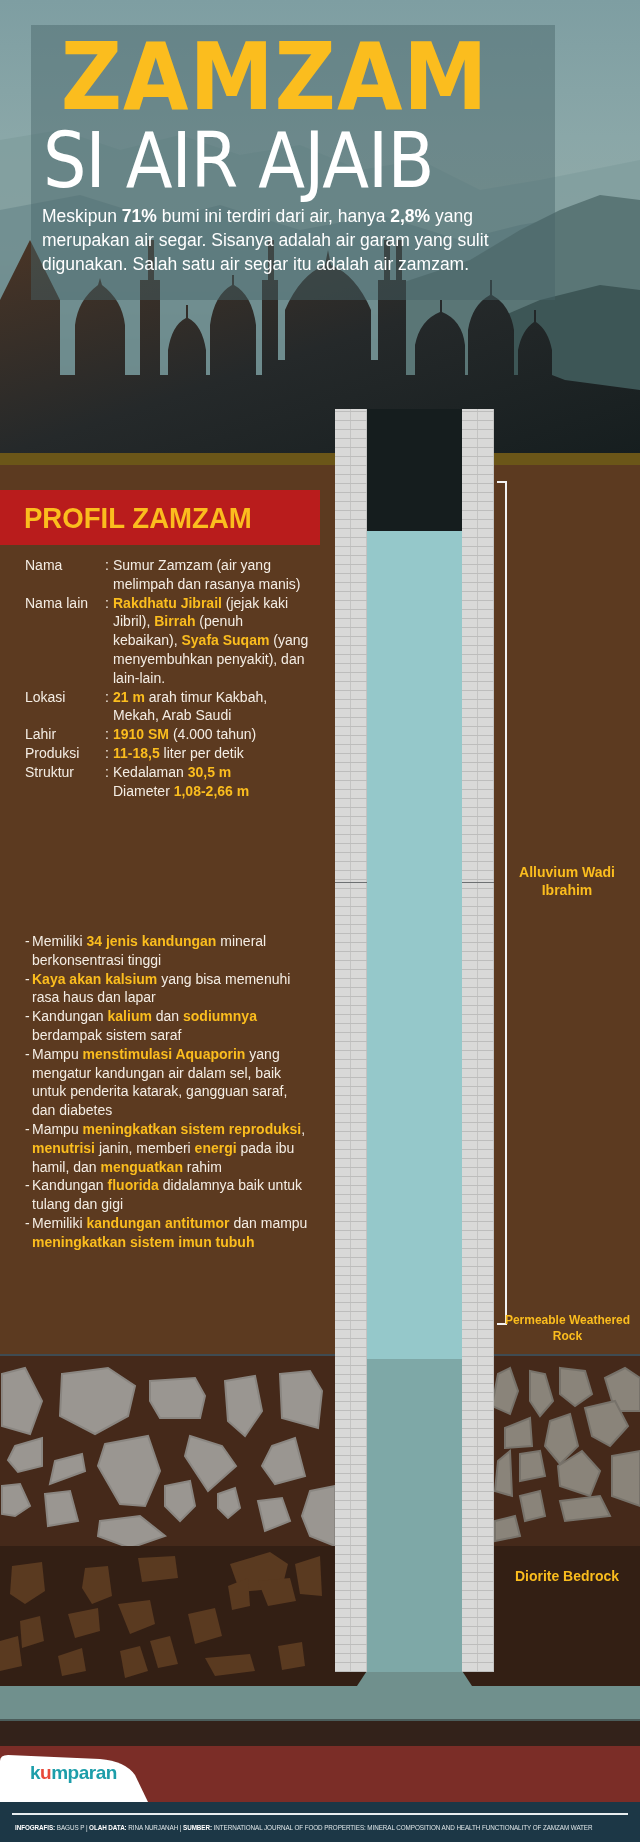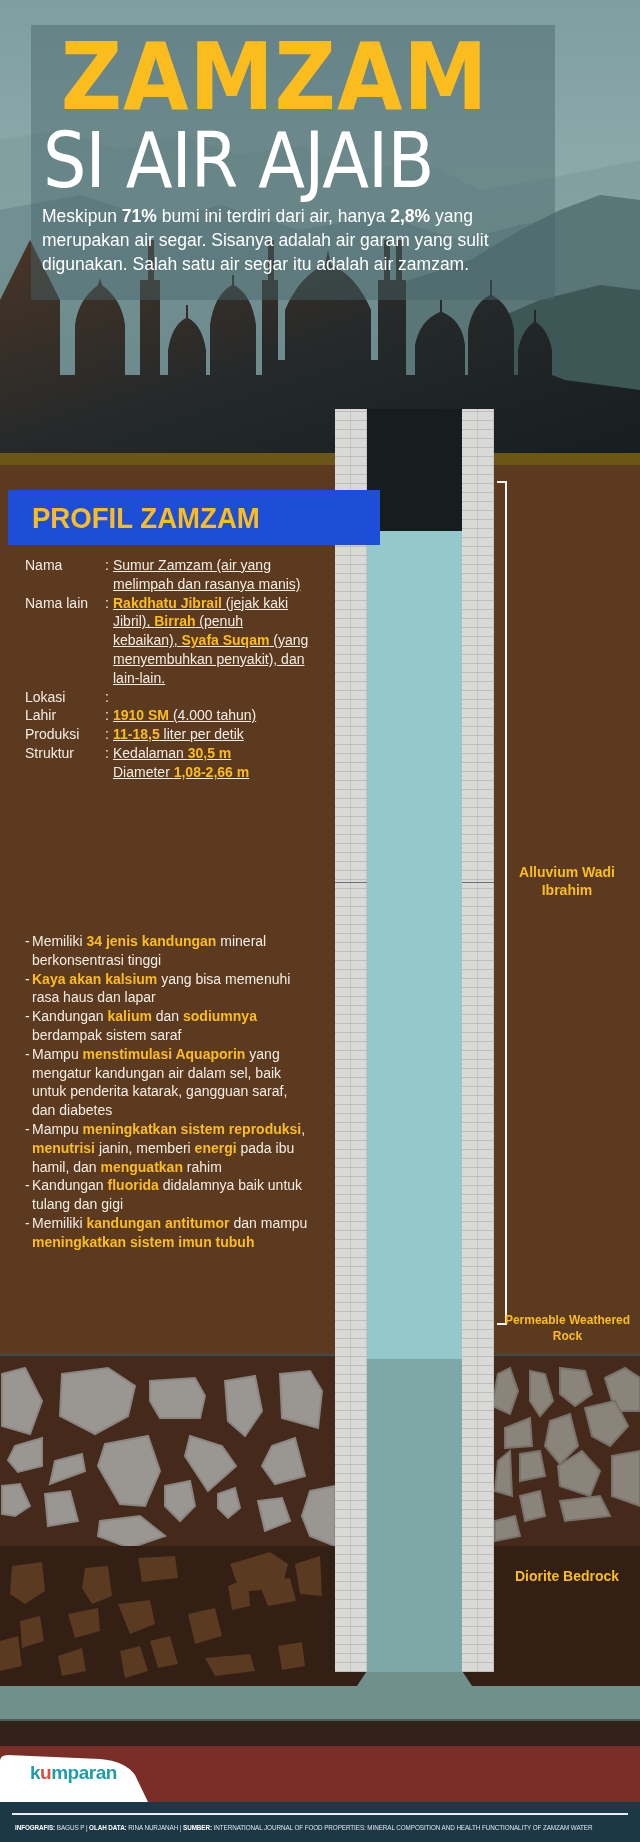--- a/index.html
+++ b/index.html
@@ -54,32 +54,32 @@
 
   .bracket { position: absolute; left: 497px; top: 481px; width: 10px; height: 844px; border-top: 2px solid #f2f2f2; border-right: 2px solid #f2f2f2; border-bottom: 2px solid #f2f2f2; }
 
   .layer-label { position: absolute; color: #fbbd1e; font-weight: bold; text-align: center; font-size: 14px; line-height: 18px; }
   .lbl-alluvium { left: 492px; top: 863px; width: 150px; }
   .lbl-permeable { left: 500px; top: 1312px; width: 135px; font-size: 12px; line-height: 16px; }
   .lbl-diorite { left: 492px; top: 1567px; width: 150px; }
   .source-note { position: absolute; left: 495px; top: 1628px; width: 145px; text-align: center; color: #e9e4de; font-size: 11px; line-height: 14px; }
 
   
-  .section-header { position: absolute; left: 8px; width: 372px; background: #1d4ed8; }
+  .section-header { position: absolute; left: 0; width: 320px; background: #b91c1c; }
   .section-header h2 { color: #fbbd1e; font-weight: bold; font-size: 30px; line-height: 31px; padding-left: 26px; letter-spacing: 0px; transform: scaleX(0.92); transform-origin: 0 0; }
   .hdr-profil { top: 490px; height: 55px; }
   .hdr-profil h2 { padding-top: 12px; }
   .hdr-hasil { top: 849px; height: 73px; }
   .hdr-hasil h2 { padding-top: 9px; }
 
   .profile { position: absolute; left: 25px; top: 556px; width: 300px; color: #f4ede4; font-size: 14px; line-height: 18.8px; }
   .prow { display: flex; }
   .pkey { width: 80px; flex: none; }
   .pcolon { width: 6px; flex: none; }
-  .pval { width: 200px; flex: none; padding-left: 2px; text-decoration: underline; }
+  .pval { width: 200px; flex: none; padding-left: 2px; }
   .hl { color: #fbbd1e; font-weight: bold; }
 
   .benefits { position: absolute; left: 25px; top: 932px; width: 300px; color: #f4ede4; font-size: 14px; line-height: 18.8px; }
   .benefit { display: flex; }
   .benefit .dash { width: 7px; flex: none; }
   .benefit .btext { width: 280px; }
 </style>
 </head>
 <body>
 
@@ -220,20 +220,21 @@
         <div class="pval"><span>Sumur Zamzam (air yang melimpah dan rasanya manis)</span></div>
       </div>
       <div class="prow">
         <div class="pkey">Nama lain</div>
         <div class="pcolon">:</div>
         <div class="pval"><span class="hl">Rakdhatu Jibrail</span><span>  (jejak kaki Jibril), </span><span class="hl">Birrah</span><span> (penuh kebaikan), </span><span class="hl">Syafa Suqam</span><span> (yang menyembuhkan penyakit), dan lain-lain.</span></div>
       </div>
       <div class="prow">
         <div class="pkey">Lokasi</div>
         <div class="pcolon">:</div>
+        <div class="pval"><span class="hl">21 m</span><span> arah timur Kakbah, Mekah, Arab Saudi</span></div>
       </div>
       <div class="prow">
         <div class="pkey">Lahir</div>
         <div class="pcolon">:</div>
         <div class="pval"><span class="hl">1910 SM</span><span> (4.000 tahun)</span></div>
       </div>
       <div class="prow">
         <div class="pkey">Produksi</div>
         <div class="pcolon">:</div>
         <div class="pval"><span class="hl">11-18,5</span><span> liter per detik</span></div>

